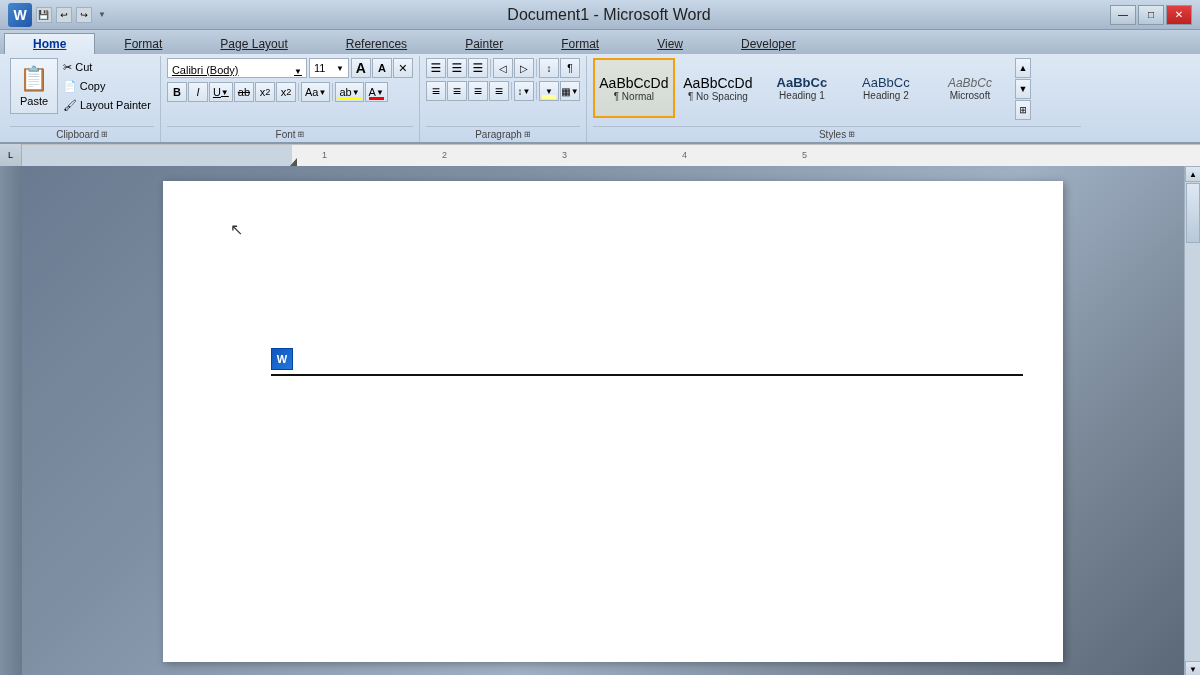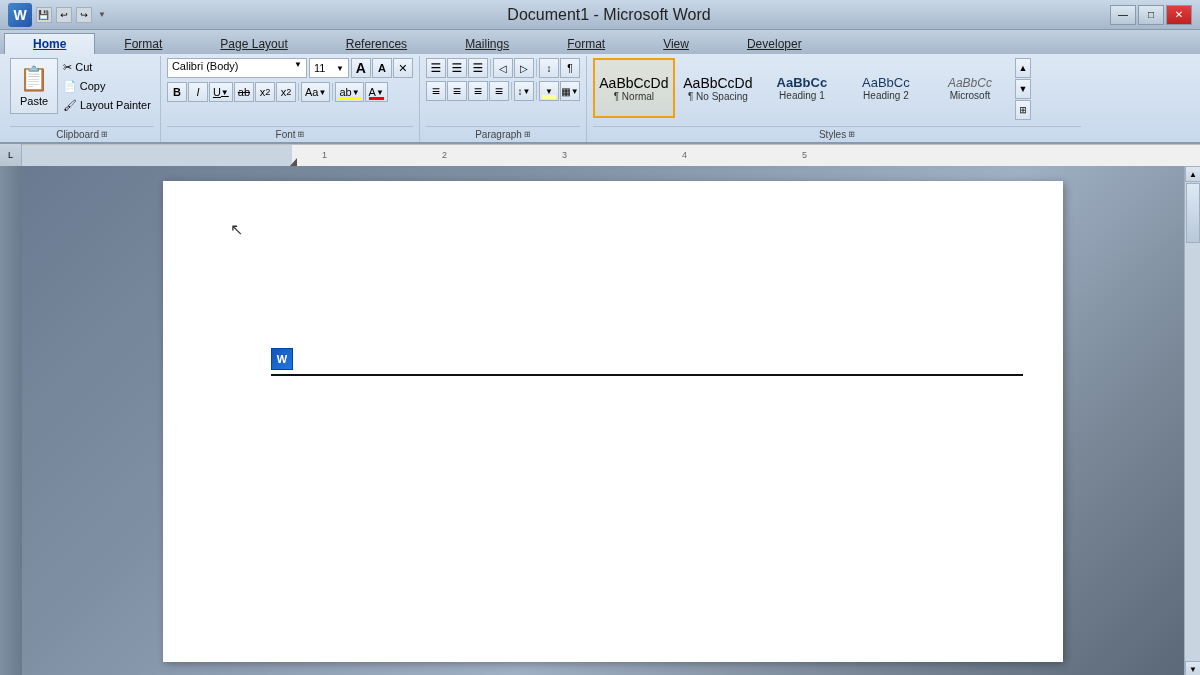--- a/index.html
+++ b/index.html
@@ -31,21 +31,21 @@
     .ribbon-group-label { text-align: center; font-size: 10px; color: #444; padding: 2px 0; border-top: 1px solid #b0c0d0; margin-top: 4px; display: flex; align-items: center; justify-content: center; gap: 2px; }
     .group-expander { font-size: 8px; cursor: pointer; }
 
     
     .clipboard-group .paste-btn { width: 48px; height: 56px; display: flex; flex-direction: column; align-items: center; justify-content: center; background: linear-gradient(to bottom, #eef4fc, #d8e4f0); border: 1px solid #a0b0c0; cursor: pointer; font-size: 10px; gap: 2px; }
     .clipboard-small-btns { display: flex; flex-direction: column; gap: 1px; }
     .clipboard-small-btn { height: 18px; display: flex; align-items: center; gap: 3px; cursor: pointer; padding: 1px 3px; font-size: 11px; white-space: nowrap; }
 
     
     .font-group-top { display: flex; gap: 2px; margin-bottom: 2px; }
-    .font-name-box { width: 140px; height: 20px; border: 1px solid #a0b0c0; background: white; font-size: 11px; padding: 1px 4px; display: flex; align-items: flex-start; justify-content: space-between; cursor: pointer; }
+    .font-name-box { width: 140px; height: 20px; border: 1px solid #a0b0c0; background: white; font-size: 11px; padding: 1px 4px; display: flex; align-items: flex-end; justify-content: space-between; cursor: pointer; text-decoration: underline; }
     .font-size-box { width: 40px; height: 20px; border: 1px solid #a0b0c0; background: white; font-size: 11px; padding: 1px 4px; display: flex; align-items: center; justify-content: space-between; cursor: pointer; }
     .font-grow-btns { display: flex; gap: 1px; }
     .font-btn { width: 20px; height: 20px; background: linear-gradient(to bottom, #eef4fc, #d8e4f0); border: 1px solid #a0b0c0; cursor: pointer; font-size: 11px; display: flex; align-items: center; justify-content: center; }
     .font-format-row { display: flex; gap: 1px; }
     .fmt-btn { height: 20px; min-width: 20px; padding: 0 3px; background: linear-gradient(to bottom, #eef4fc, #d8e4f0); border: 1px solid #a0b0c0; cursor: pointer; font-size: 11px; display: flex; align-items: center; justify-content: center; }
     .fmt-btn.bold { font-weight: bold; }
     .fmt-btn.italic { font-style: italic; }
     .fmt-btn.underline { text-decoration: underline; }
     .sep { width: 1px; background: #b0c0d0; margin: 1px 1px; }
 
@@ -100,21 +100,21 @@
     <div class="title-btn">□</div>
     <div class="title-btn" style="background:linear-gradient(to bottom,#e04040,#c02020);color:white;">✕</div>
   </div>
 </div>
 
 <div class="ribbon-tabs">
   <div class="ribbon-tab active">Home</div>
   <div class="ribbon-tab">Format</div>
   <div class="ribbon-tab">Page Layout</div>
   <div class="ribbon-tab">References</div>
-  <div class="ribbon-tab">Mailings</div>
+  <div class="ribbon-tab">Painter</div>
   <div class="ribbon-tab">Format</div>
   <div class="ribbon-tab">View</div>
   <div class="ribbon-tab">Developer</div>
 </div>
 
 <div class="ribbon">
 
   <div class="ribbon-group clipboard-group">
     <div class="ribbon-group-content">
       <div class="paste-btn">

